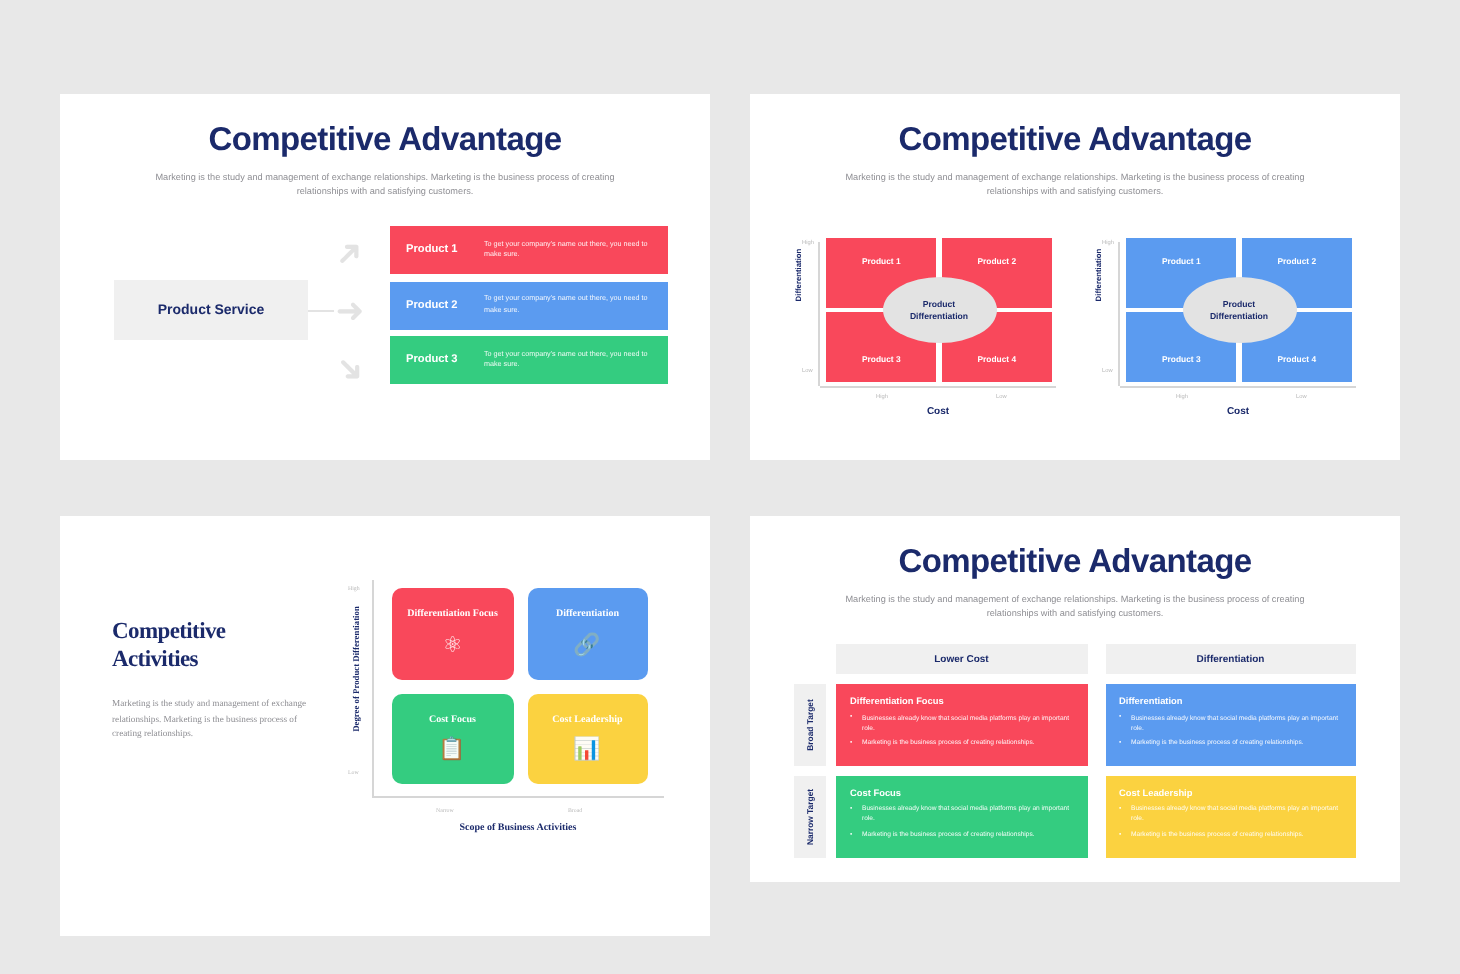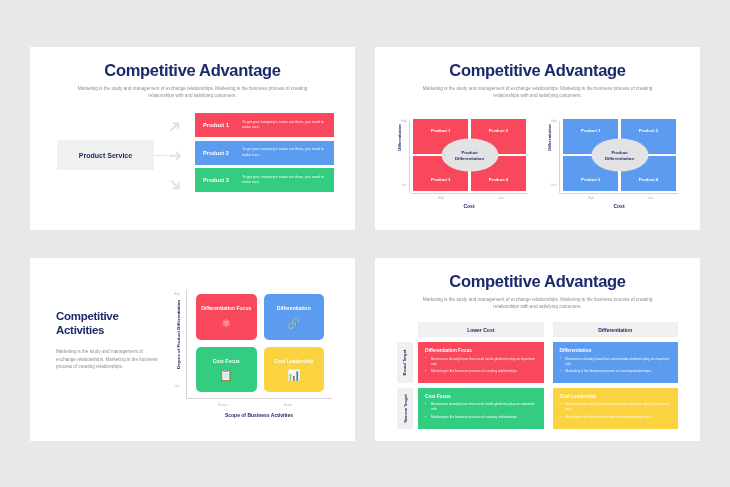--- a/index.html
+++ b/index.html
@@ -4,21 +4,21 @@
 <style>
   * { box-sizing: border-box; margin:0; padding:0; }
   body {
     width:730px; height:487px; background:#e8e8e8;
     font-family:"Liberation Sans", sans-serif; overflow:hidden;
   }
   .grid { position:relative; width:730px; height:487px; }
   .slide { position:absolute; background:#fff; overflow:hidden; }
   #s1 { left:30px;  top:47px;  width:325px; height:183px; }
   #s2 { left:375px; top:47px;  width:325px; height:183px; }
-  #s3 { left:30px;  top:258px; width:325px; height:183px; }
+  #s3 { left:30px;  top:258px; width:325px; height:210px;font-family:Liberation Serif, serif; }
   #s4 { left:375px; top:258px; width:325px; height:183px; }
 
   .title { color:#1b2a6b; font-weight:bold; text-align:center; letter-spacing:-.3px; }
   .t-big { font-size:16.5px; }
   .sub { color:#8e8e93; font-size:4.6px; line-height:1.55; text-align:center; }
 
   
   .s1-body { position:absolute; left:0; top:62px; width:325px; height:110px; }
   .ps-box {
     position:absolute; left:27px; top:31px; width:97px; height:30px;

